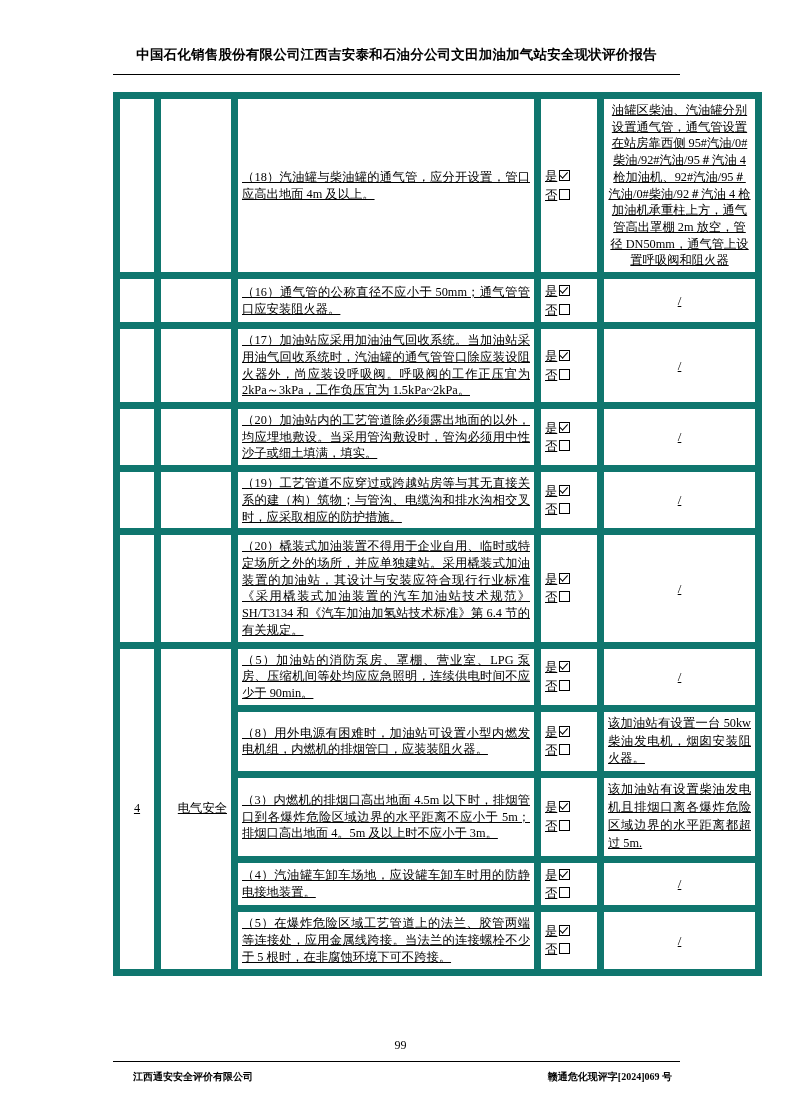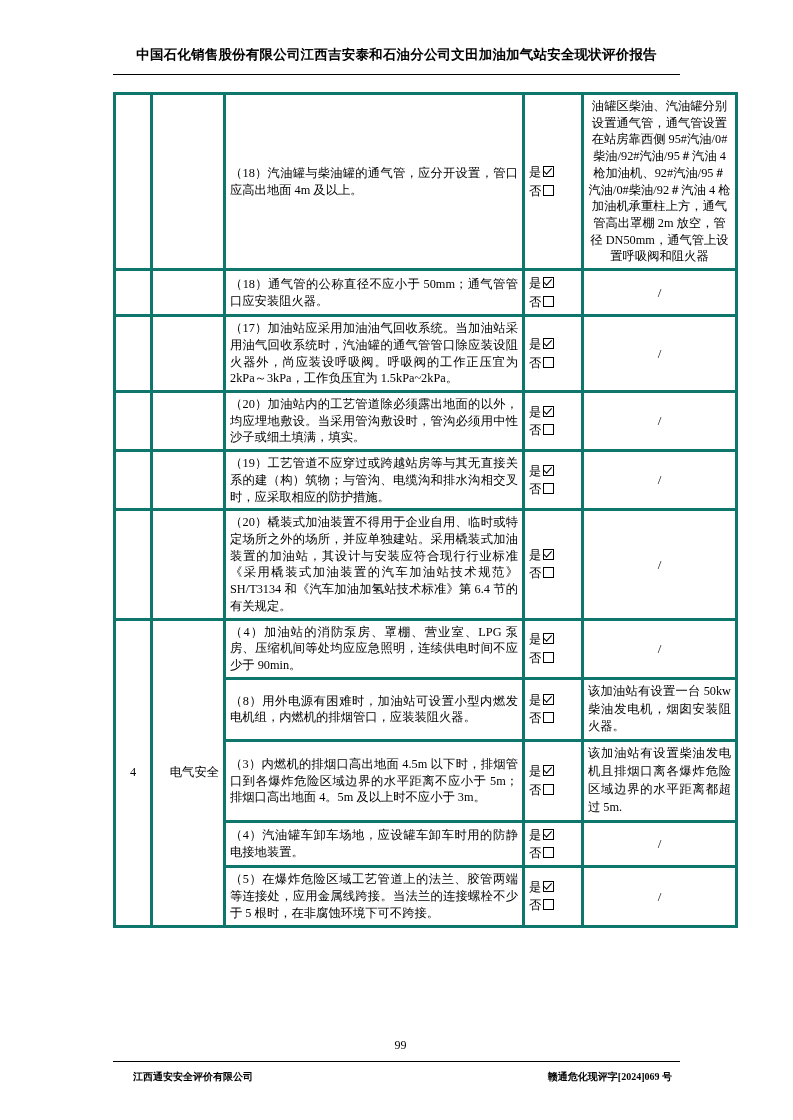--- a/index.html
+++ b/index.html
@@ -44,23 +44,24 @@
     position: absolute;
     top: 92px;
     left: 113px;
     width: 567px;
     border-collapse: collapse;
     table-layout: fixed;
     font-size: 12.3px;
     line-height: 1.36;
   }
   .doc-table td {
-    border: 3px solid #0f766e;
+    border: 7px solid #0f766e;
     padding: 3px 4px;
     vertical-align: middle;
+    text-decoration: underline;
   }
   .col-no { width: 26px; text-align: center; }
   .col-cat { width: 62px; text-align: right; }
   .col-item { width: 288px; text-align: justify; text-justify: inter-ideograph; }
   .col-yn { width: 48px; text-align: left; padding-left: 6px; white-space: nowrap; }
   .col-note { width: 143px; text-align: center; }
 
   .yn-line { display: block; line-height: 1.5; }
   .box {
     display: inline-block;
@@ -133,21 +134,21 @@
         <td class="col-yn">
           <span class="yn-line"><span>是</span><span class="box checked"></span></span>
           <span class="yn-line"><span>否</span><span class="box"></span></span>
         </td>
         <td class="col-note note-center">油罐区柴油、汽油罐分别设置通气管，通气管设置在站房靠西侧 95#汽油/0#柴油/92#汽油/95＃汽油 4 枪加油机、92#汽油/95＃汽油/0#柴油/92＃汽油 4 枪加油机承重柱上方，通气管高出罩棚 2m 放空，管径 DN50mm，通气管上设置呼吸阀和阻火器</td>
       </tr>
 
       <tr>
         <td class="col-no"></td>
         <td class="col-cat"></td>
-        <td class="col-item">（18）通气管的公称直径不应小于 50mm；通气管管口应安装阻火器。</td>
+        <td class="col-item">（16）通气管的公称直径不应小于 50mm；通气管管口应安装阻火器。</td>
         <td class="col-yn">
           <span class="yn-line"><span>是</span><span class="box checked"></span></span>
           <span class="yn-line"><span>否</span><span class="box"></span></span>
         </td>
         <td class="col-note slash">/</td>
       </tr>
 
       <tr>
         <td class="col-no"></td>
         <td class="col-cat"></td>
@@ -188,21 +189,21 @@
         <td class="col-yn">
           <span class="yn-line"><span>是</span><span class="box checked"></span></span>
           <span class="yn-line"><span>否</span><span class="box"></span></span>
         </td>
         <td class="col-note slash">/</td>
       </tr>
 
       <tr>
         <td class="col-no" rowspan="5">4</td>
         <td class="col-cat" rowspan="5">电气安全</td>
-        <td class="col-item">（4）加油站的消防泵房、罩棚、营业室、LPG 泵房、压缩机间等处均应应急照明，连续供电时间不应少于 90min。</td>
+        <td class="col-item">（5）加油站的消防泵房、罩棚、营业室、LPG 泵房、压缩机间等处均应应急照明，连续供电时间不应少于 90min。</td>
         <td class="col-yn">
           <span class="yn-line"><span>是</span><span class="box checked"></span></span>
           <span class="yn-line"><span>否</span><span class="box"></span></span>
         </td>
         <td class="col-note slash">/</td>
       </tr>
 
       <tr>
         <td class="col-item">（8）用外电源有困难时，加油站可设置小型内燃发电机组，内燃机的排烟管口，应装装阻火器。</td>
         <td class="col-yn">

